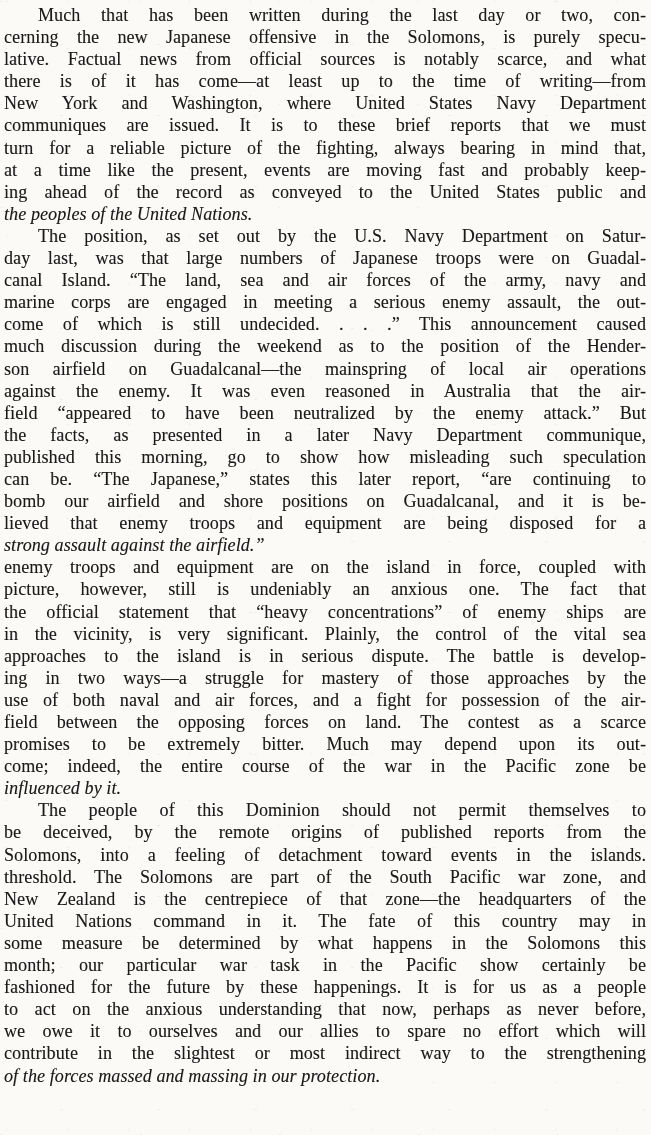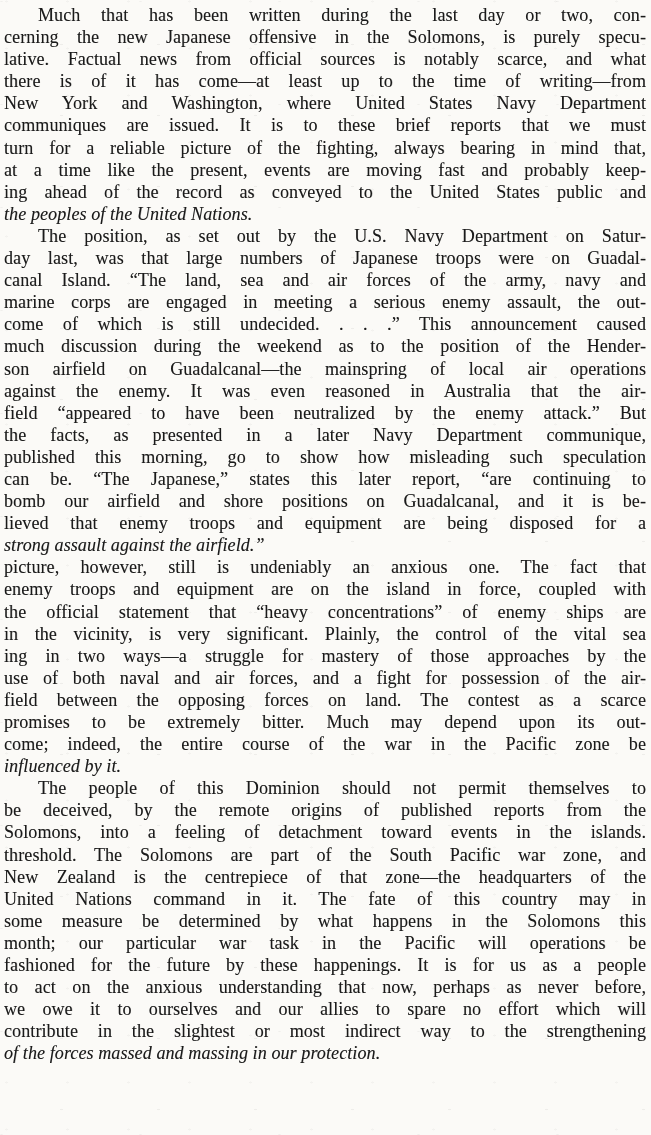--- a/index.html
+++ b/index.html
@@ -81,40 +81,41 @@
         <div class="line">against the enemy.  It was even reasoned in Australia that the air-</div>
         <div class="line">field “appeared to have been neutralized by the enemy attack.”  But</div>
         <div class="line">the facts, as presented in a later Navy Department communique,</div>
         <div class="line">published this morning, go to show how misleading such speculation</div>
         <div class="line">can be.  “The Japanese,” states this later report, “are continuing to</div>
         <div class="line">bomb our airfield and shore positions on Guadalcanal, and it is be-</div>
         <div class="line">lieved that enemy troops and equipment are being disposed for a</div>
         <div class="line last">strong assault against the airfield.”</div>
       </div>
       <div class="para">
+        <div class="line">enemy troops and equipment are on the island in force, coupled with</div>
         <div class="line">picture, however, still is undeniably an anxious one.  The fact that</div>
-        <div class="line">enemy troops and equipment are on the island in force, coupled with</div>
         <div class="line">the official statement that “heavy concentrations” of enemy ships are</div>
         <div class="line">in the vicinity, is very significant.  Plainly, the control of the vital sea</div>
+        <div class="line">approaches to the island is in serious dispute.  The battle is develop-</div>
         <div class="line">ing in two ways—a struggle for mastery of those approaches by the</div>
         <div class="line">use of both naval and air forces, and a fight for possession of the air-</div>
         <div class="line">field between the opposing forces on land.  The contest as a scarce</div>
         <div class="line">promises to be extremely bitter.  Much may depend upon its out-</div>
         <div class="line">come; indeed, the entire course of the war in the Pacific zone be</div>
         <div class="line last">influenced by it.</div>
       </div>
       <div class="para">
         <div class="line first">The people of this Dominion should not permit themselves to</div>
         <div class="line">be deceived, by the remote origins of published reports from the</div>
         <div class="line">Solomons, into a feeling of detachment toward events in the islands.</div>
         <div class="line">threshold.  The Solomons are part of the South Pacific war zone, and</div>
         <div class="line">New Zealand is the centrepiece of that zone—the headquarters of the</div>
         <div class="line">United Nations command in it.  The fate of this country may in</div>
         <div class="line">some measure be determined by what happens in the Solomons this</div>
-        <div class="line">month; our particular war task in the Pacific will operations be</div>
+        <div class="line">month; our particular war task in the Pacific show certainly be</div>
         <div class="line">fashioned for the future by these happenings.  It is for us as a people</div>
         <div class="line">to act on the anxious understanding that now, perhaps as never before,</div>
         <div class="line">we owe it to ourselves and our allies to spare no effort which will</div>
         <div class="line">contribute in the slightest or most indirect way to the strengthening</div>
         <div class="line last">of the forces massed and massing in our protection.</div>
       </div>
     </div>
 </div>
 
 </body></html>

